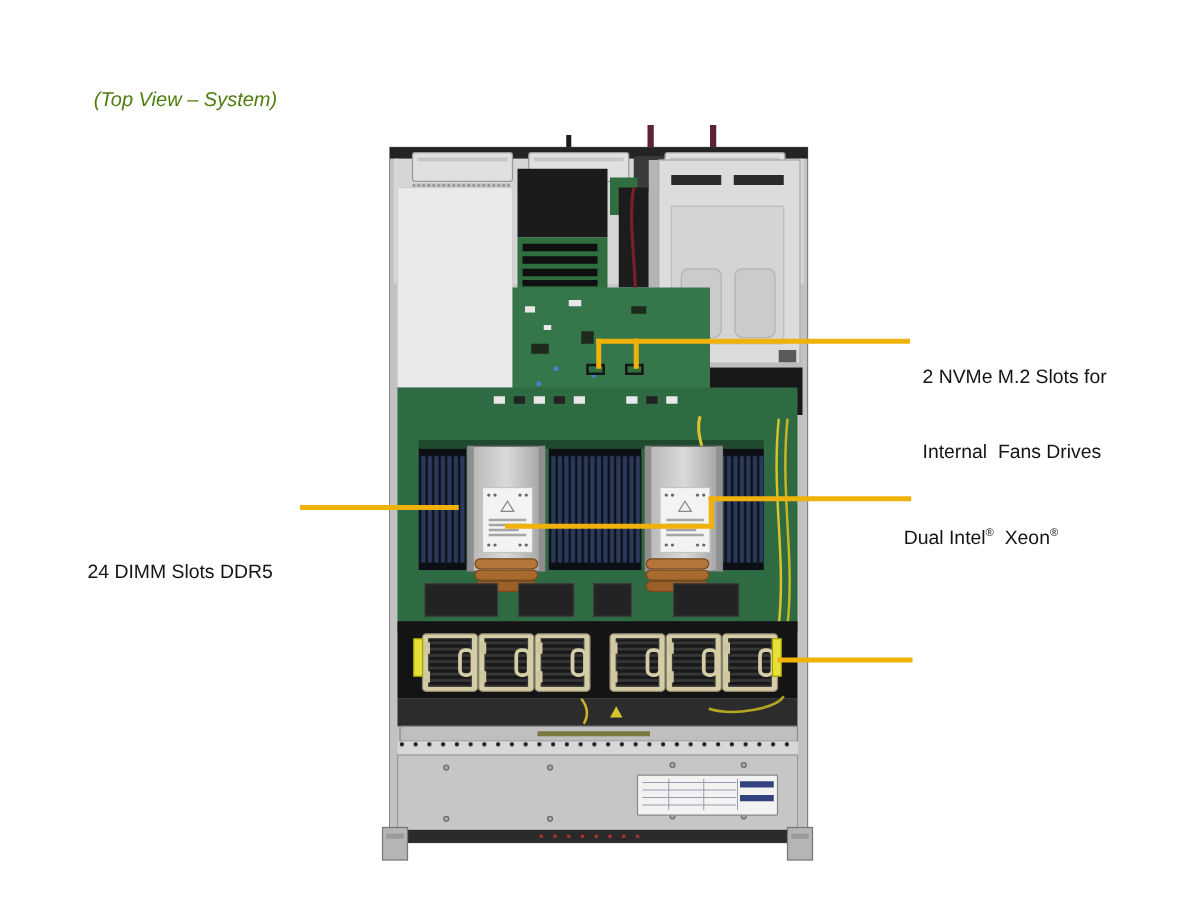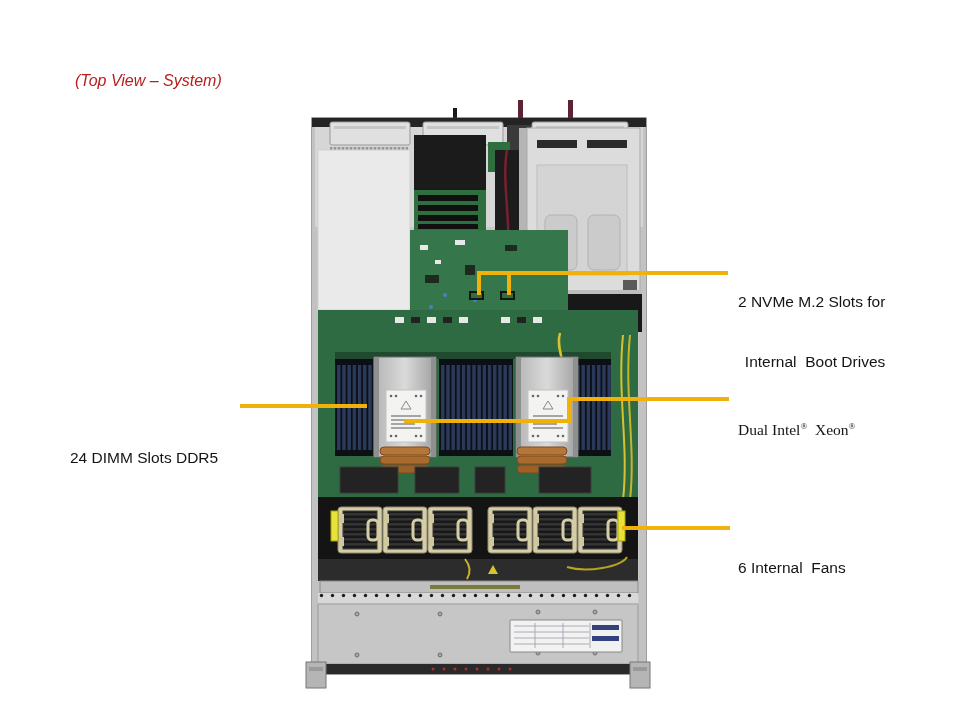--- a/index.html
+++ b/index.html
@@ -1,18 +1,18 @@
 <!DOCTYPE html>
 <html><head>
 <meta charset="utf-8">
 <style>
   html,body{margin:0;padding:0;background:#ffffff;}
   .canvas{position:relative;width:960px;height:720px;background:#ffffff;overflow:hidden;
           font-family:"Liberation Sans",sans-serif;color:#1a1a1a;}
-  .title{position:absolute;left:75px;top:72px;font-size:16px;font-style:italic;color:#b91c1c;}
+  .title{position:absolute;left:75px;top:72px;font-size:16px;font-style:italic;color:#4d7c0f;}
   .photo{position:absolute;left:305px;top:95px;width:350px;height:610px;}
   .callout{position:absolute;background:#F0B20A;}
   .lbl{position:absolute;font-size:15.5px;line-height:20px;color:#141414;white-space:pre;}
   .lbl .reg{font-size:9px;vertical-align:6px;}
 </style>
 </head>
 <body>
 
 <div class="canvas">
 
@@ -268,30 +268,27 @@
   <div class="callout" style="left:507px;top:271px;width:4px;height:24px;"></div>
 
   <div class="callout" style="left:240px;top:404px;width:127px;height:4px;"></div>
 
   <div class="callout" style="left:567px;top:397px;width:162px;height:4px;"></div>
   <div class="callout" style="left:567px;top:397px;width:4px;height:26px;"></div>
   <div class="callout" style="left:404px;top:419px;width:167px;height:4px;"></div>
 
   <div class="callout" style="left:622px;top:526px;width:108px;height:4px;"></div>
 
-  <div class="lbl" style="left:738px;top:252px;text-align:right;">
+  <div class="lbl" style="left:738px;top:252px;">
     <div>2 NVMe M.2 Slots for</div>
-    <div>Internal  Boot Drives</div>
+    <div>Internal  Fans Drives</div>
   </div>
 
   <div class="lbl" style="left:70px;top:408px;">
     <div>24 DIMM Slots DDR5</div>
   </div>
 
-  <div class="lbl" style="left:738px;top:376px;font-family:Liberation Serif, serif;">
+  <div class="lbl" style="left:723px;top:376px;">
     <div><span>Dual Intel</span><span class="reg">®</span><span>  Xeon</span><span class="reg">®</span></div>
   </div>
 
-  <div class="lbl" style="left:738px;top:518px;">
-    <div>6 Internal  Fans</div>
-  </div>
 
 </div>
 
 </body></html>

